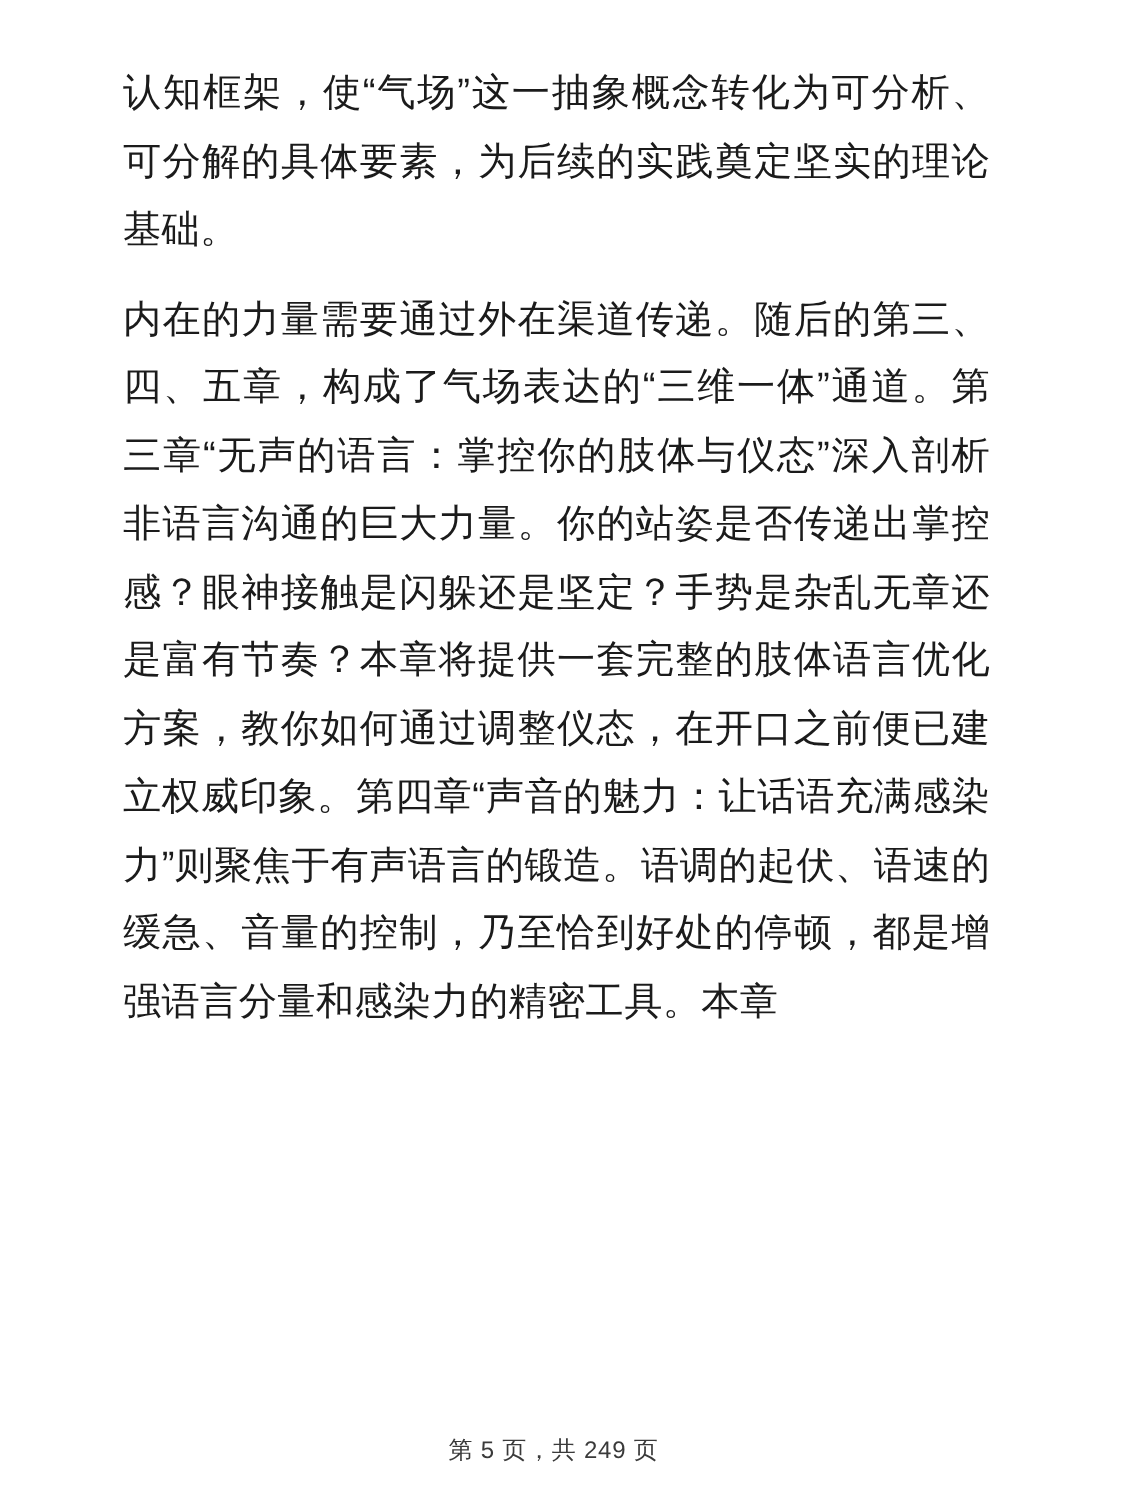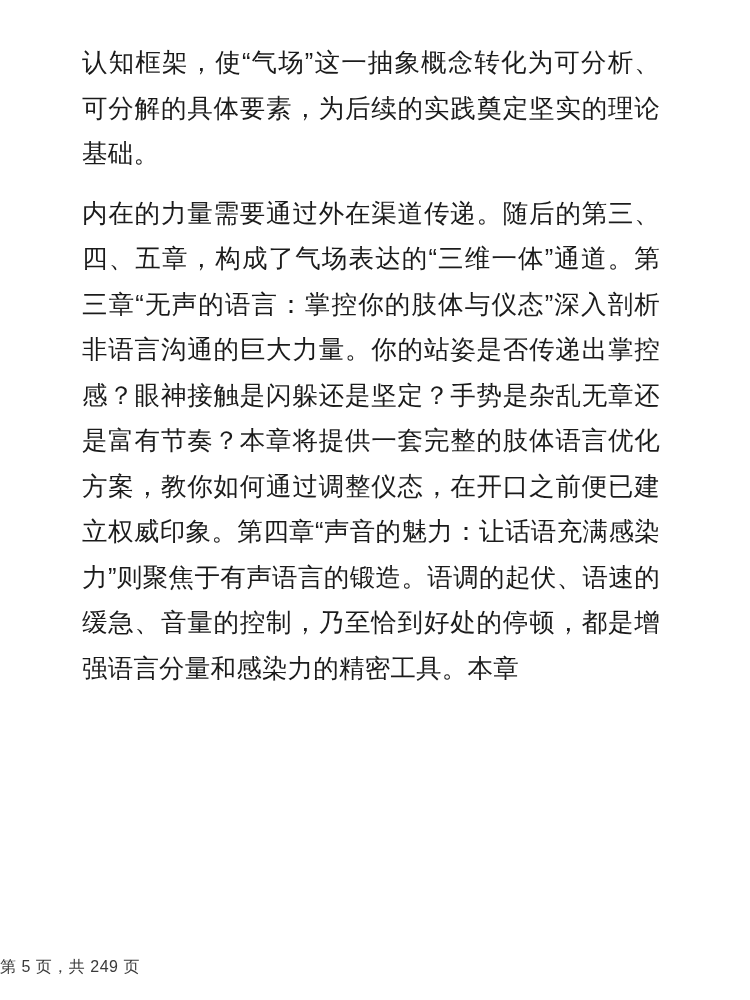--- a/index.html
+++ b/index.html
@@ -36,21 +36,21 @@
     font-weight: 500;
   }
   .para:last-of-type {
     margin-bottom: 0;
   }
   .footer {
     position: absolute;
     left: 0;
     right: 0;
     bottom: 22px;
-    text-align: left;
+    text-align: center;
     font-size: 16px;
     color: #3a3a3a;
     letter-spacing: 0.5px;
     font-weight: 500;
   }
 </style>
 </head>
 <body>
 
 <div class="page">

